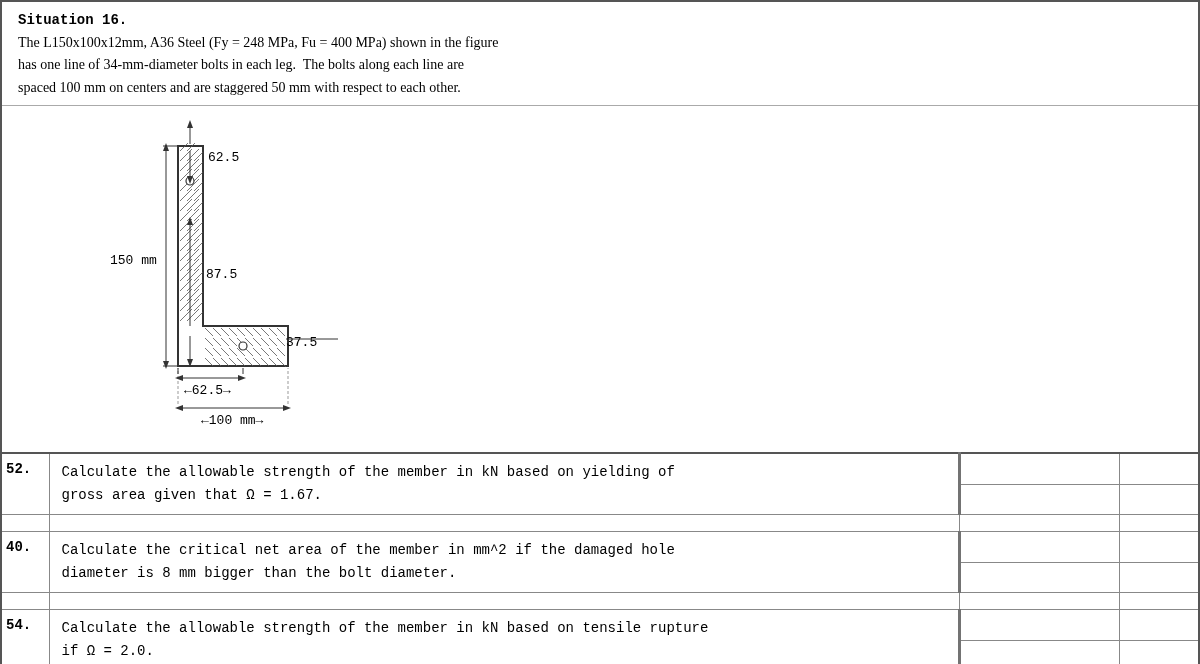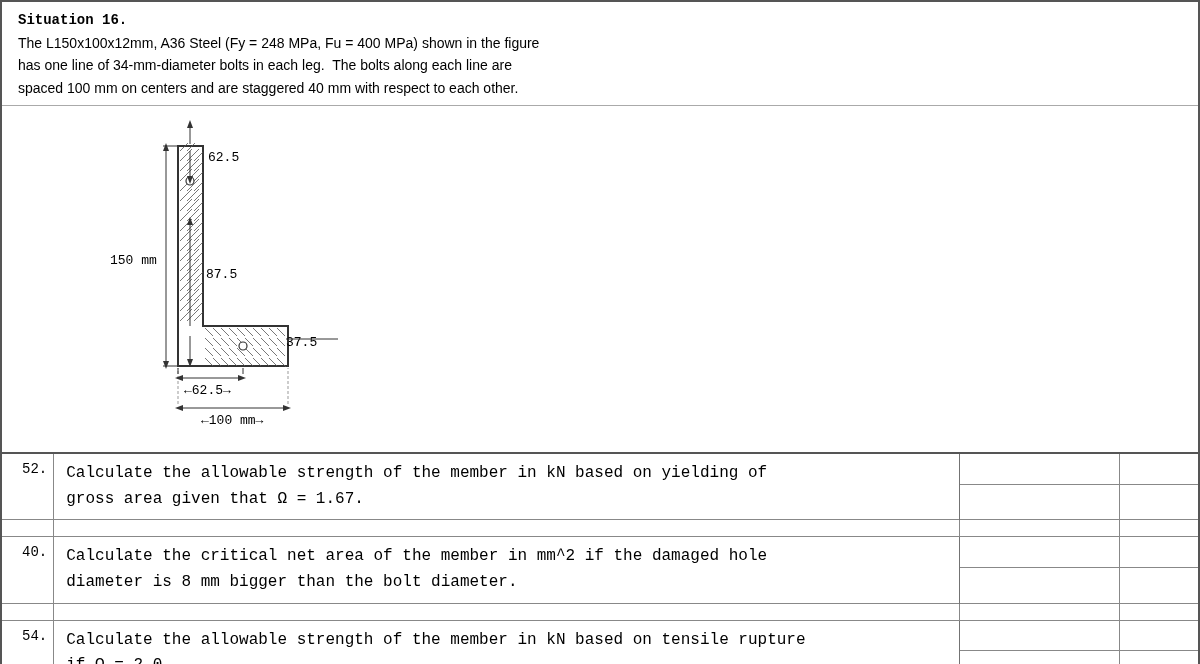--- a/index.html
+++ b/index.html
@@ -20,21 +20,21 @@
       border-collapse: collapse;
       border: 2px solid #555;
     }
     .situation-row td {
       padding: 10px 16px 6px 16px;
       vertical-align: top;
       border-bottom: 1px solid #aaa;
       margin-top: 41px;
     }
     .situation-text {
-      font-family: Liberation Sans, sans-serif;
+      font-family: Liberation Serif, serif;
       font-size: 14px;
       line-height: 1.6;
       white-space: pre;
     }
     .figure-cell {
       padding: 10px 16px 16px 16px;
       border-bottom: 2px solid #555;
     }
     
     .figure-wrap {
@@ -44,35 +44,35 @@
     }
     
     .q-row {
       border-bottom: 1px solid #888;
     }
     .q-row td {
       vertical-align: top;
     }
     .q-number {
       width: 48px;
-      padding: 7px 6px 7px 20px;
+      padding: 7px 6px 7px 4px;
       border-right: 1px solid #888;
       font-family: 'Courier New', Courier, monospace;
       font-size: 14px;
-      font-weight: normal;
+      font-weight: bold;
       vertical-align: top;
       white-space: nowrap;
     }
     .q-text {
       padding: 7px 10px 7px 12px;
       font-family: 'Courier New', Courier, monospace;
-      font-size: 16px;
+      font-size: 14px;
       line-height: 1.6;
       white-space: pre-wrap;
-      border-right: 1px solid #737373;
+      border-right: 3px solid #737373;
     }
     .q-answer {
       width: 160px;
       border-right: 1px solid #888;
       vertical-align: top;
     }
     .q-answer2 {
       width: 80px;
       vertical-align: top;
     }
@@ -110,21 +110,21 @@
 
 <div class="page">
   <table class="outer-table">
 
     <tbody>
         <tr class="situation-row">
       <td colspan="4">
         <div style="font-weight:bold; font-family:'Courier New',Courier,monospace; font-size:14px; margin-bottom:4px;">Situation 16.</div>
         <div class="situation-text">The L150x100x12mm, A36 Steel (Fy = 248 MPa, Fu = 400 MPa) shown in the figure</div>
         <div class="situation-text">has one line of 34-mm-diameter bolts in each leg.  The bolts along each line are</div>
-        <div class="situation-text">spaced 100 mm on centers and are staggered 40 mm with respect to each other.</div>
+        <div class="situation-text">spaced 100 mm on centers and are staggered 50 mm with respect to each other.</div>
       </td>
     </tr>
 
     <tr>
       <td colspan="4" class="figure-cell">
         <div class="figure-wrap">
           <svg width="420" height="320" style="margin-left:40px;">
 
             <path d="M120,30 L145,30 L145,210 L230,210 L230,250 L120,250 Z" fill="none" stroke="#333" stroke-width="2"></path>
 

